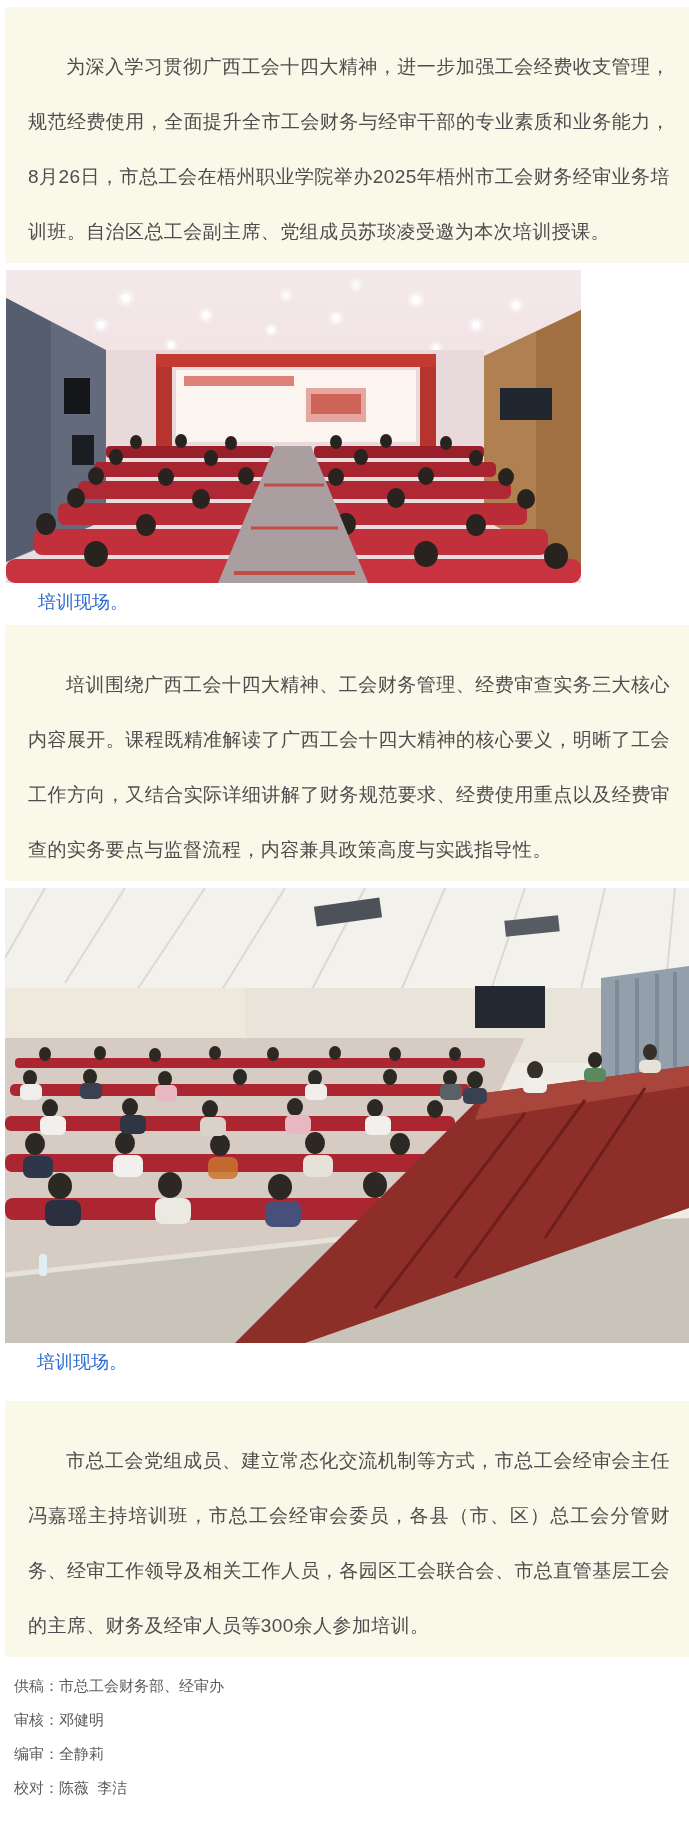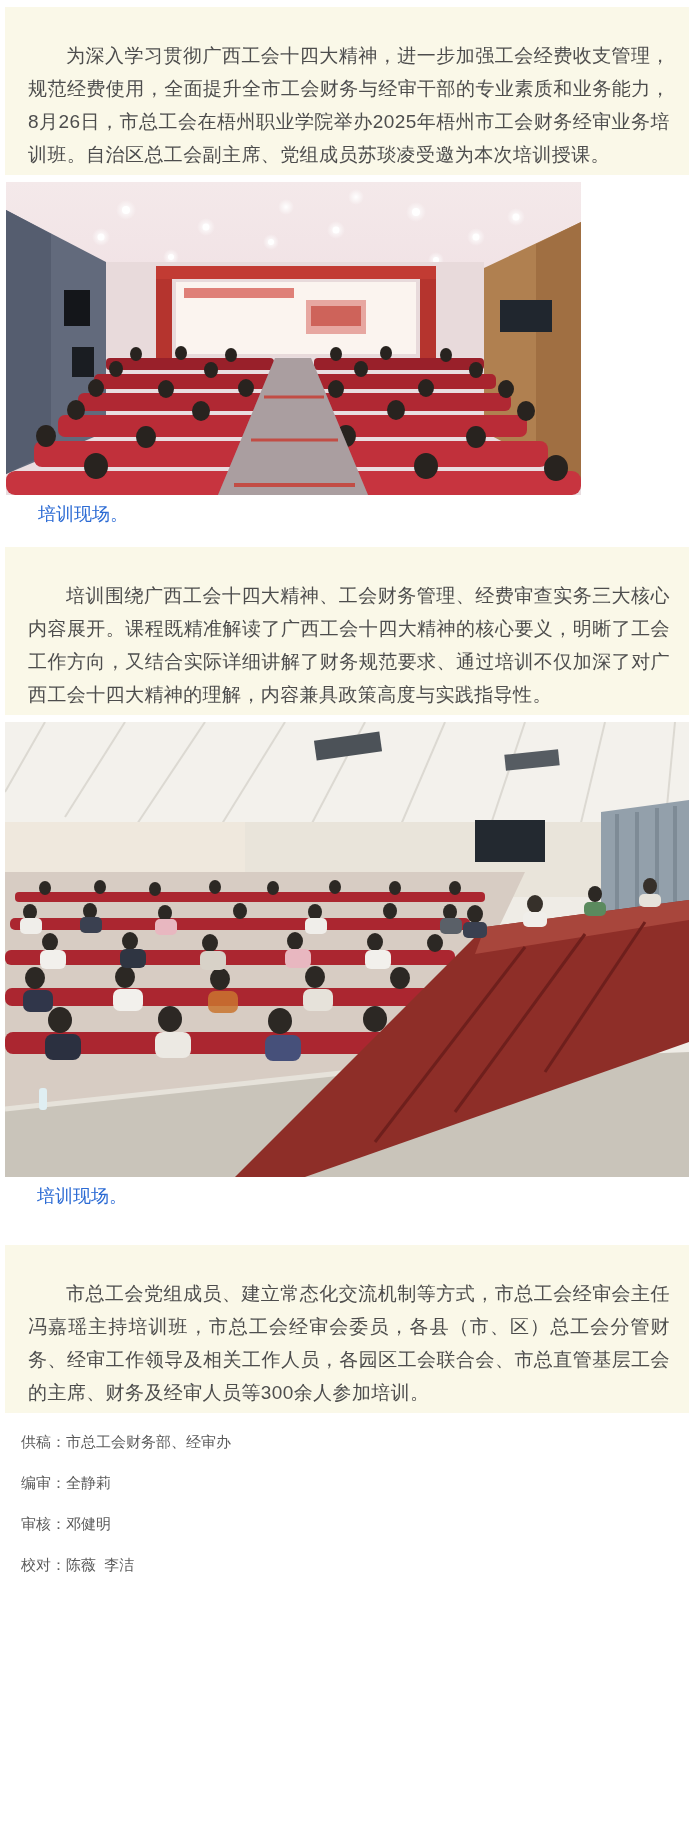--- a/index.html
+++ b/index.html
@@ -11,43 +11,43 @@
   }
   .article{width:689px;padding-top:7px;}
   .section{
     background:#faf8e8;
     margin-left:5px;
     padding:32px 19px 4px 23px;
   }
   .section p{
     margin:0;
     font-size:19px;
-    line-height:33px;
+    line-height:55px;
     color:#4d4d4d;
     text-indent:2em;
     text-align:justify;
     letter-spacing:0.4px;
   }
   figure{margin:7px 0 0 6px;padding:0;}
   figure.photo2{margin-left:5px;}
   .photo{display:block;background:#ddd;}
   .photo svg{display:block;}
   figcaption{
     font-size:18px;
     line-height:26px;
     color:#2c6bd4;
-    padding:6px 0 20px 32px;
+    padding:6px 0 10px 32px;
   }
   .spacer16{height:16px;}
   .footer{
     margin:16px 0 0 6px;
     padding-bottom:6px;
   }
   .footer .credit{
-    margin:15px;
+    margin:8px;
     font-size:15px;
     line-height:26px;
     color:#5b5b5b;
     white-space:pre-wrap;
   }
 </style>
 </head>
 <body>
 
 <div class="article">
@@ -173,21 +173,21 @@
         <polygon points="269,176 305,176 362,313 212,313" fill="#b9777d" opacity="0.25"></polygon>
         <line x1="258" y1="215" x2="318" y2="215" stroke="#c24d45" stroke-width="3"></line>
         <line x1="245" y1="258" x2="332" y2="258" stroke="#c24d45" stroke-width="3"></line>
         <line x1="228" y1="303" x2="349" y2="303" stroke="#c24d45" stroke-width="4"></line>
       </svg>
     </div>
     <figcaption>培训现场。</figcaption>
   </figure>
 
   <div class="section">
-    <p>培训围绕广西工会十四大精神、工会财务管理、经费审查实务三大核心内容展开。课程既精准解读了广西工会十四大精神的核心要义，明晰了工会工作方向，又结合实际详细讲解了财务规范要求、通过培训不仅加深了对广西工会十四大精神的理解，内容兼具政策高度与实践指导性。</p>
+    <p>培训围绕广西工会十四大精神、工会财务管理、经费审查实务三大核心内容展开。课程既精准解读了广西工会十四大精神的核心要义，明晰了工会工作方向，又结合实际详细讲解了财务规范要求、经费使用重点以及经费审查的实务要点与监督流程，内容兼具政策高度与实践指导性。</p>
   </div>
 
   <figure class="photo2">
     <div class="photo" style="width:684px;height:455px;">
       <svg width="684" height="455" viewBox="0 0 684 455" xmlns="http://www.w3.org/2000/svg">
         <rect width="684" height="455" fill="#efece6"></rect>
 
         <rect width="684" height="105" fill="#f3f1ec"></rect>
         <g stroke="#dcd9d2" stroke-width="2">
           <line x1="40" y1="0" x2="0" y2="70"></line>
@@ -307,19 +307,19 @@
   </figure>
 
   <div class="spacer16"></div>
 
   <div class="section">
     <p>市总工会党组成员、建立常态化交流机制等方式，市总工会经审会主任冯嘉瑶主持培训班，市总工会经审会委员，各县（市、区）总工会分管财务、经审工作领导及相关工作人员，各园区工会联合会、市总直管基层工会的主席、财务及经审人员等300余人参加培训。</p>
   </div>
 
   <div class="footer">
     <p class="credit">供稿：市总工会财务部、经审办</p>
+    <p class="credit">审核：邓健明</p>
     <p class="credit">编审：全静莉</p>
-    <p class="credit">审核：邓健明</p>
     <p class="credit">校对：陈薇  李洁</p>
 
   </div>
 
 </div>
 
 </body></html>

